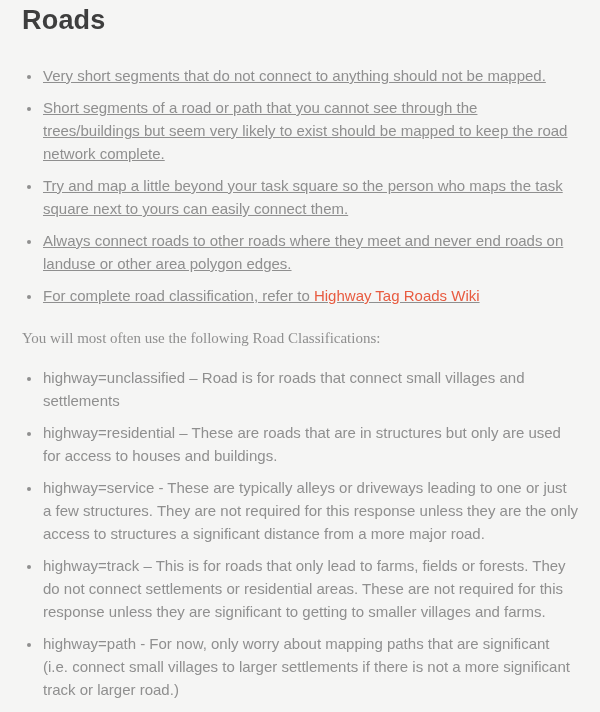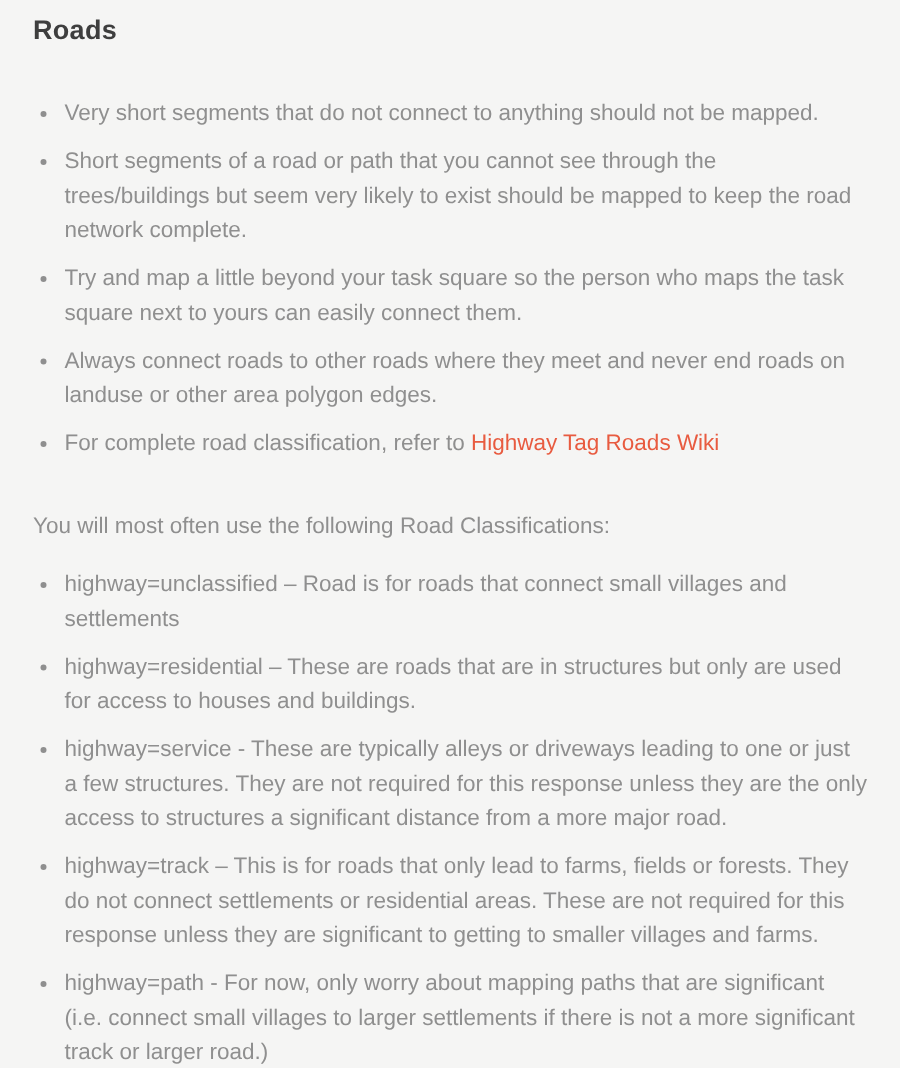--- a/index.html
+++ b/index.html
@@ -18,41 +18,42 @@
     font-family: "Liberation Sans", "DejaVu Sans", sans-serif;
     color: var(--body-text);
     font-size: 15px;
     line-height: 23px;
   }
   .page {
     padding: 2px 22px 0 22px;
   }
   h1 {
     margin: 0 0 26px 0;
-    font-size: 18px;
+    font-size: 27px;
     line-height: 36px;
     font-weight: bold;
     color: var(--heading);
     letter-spacing: 0.2px;
   }
   ul {
     margin: 0;
     padding: 0 0 0 20px;
     list-style: disc outside;
   }
-  ul.guidelines { margin-bottom: 32px; }
+  ul.guidelines { margin-bottom: 20px; text-decoration: underline; }
   ul.classifications { margin-top: 16px; }
   li {
     margin: 0 0 9px 0;
     padding-left: 1px;
   }
   li::marker { font-size: 13px; }
   p.intro {
     margin: 16px 0;
     margin-left: -0px;
+    font-family: Liberation Serif, serif;
   }
   a {
     color: var(--link);
     text-decoration: none;
     cursor: pointer;
   }
 </style>
 </head>
 <body>
 

